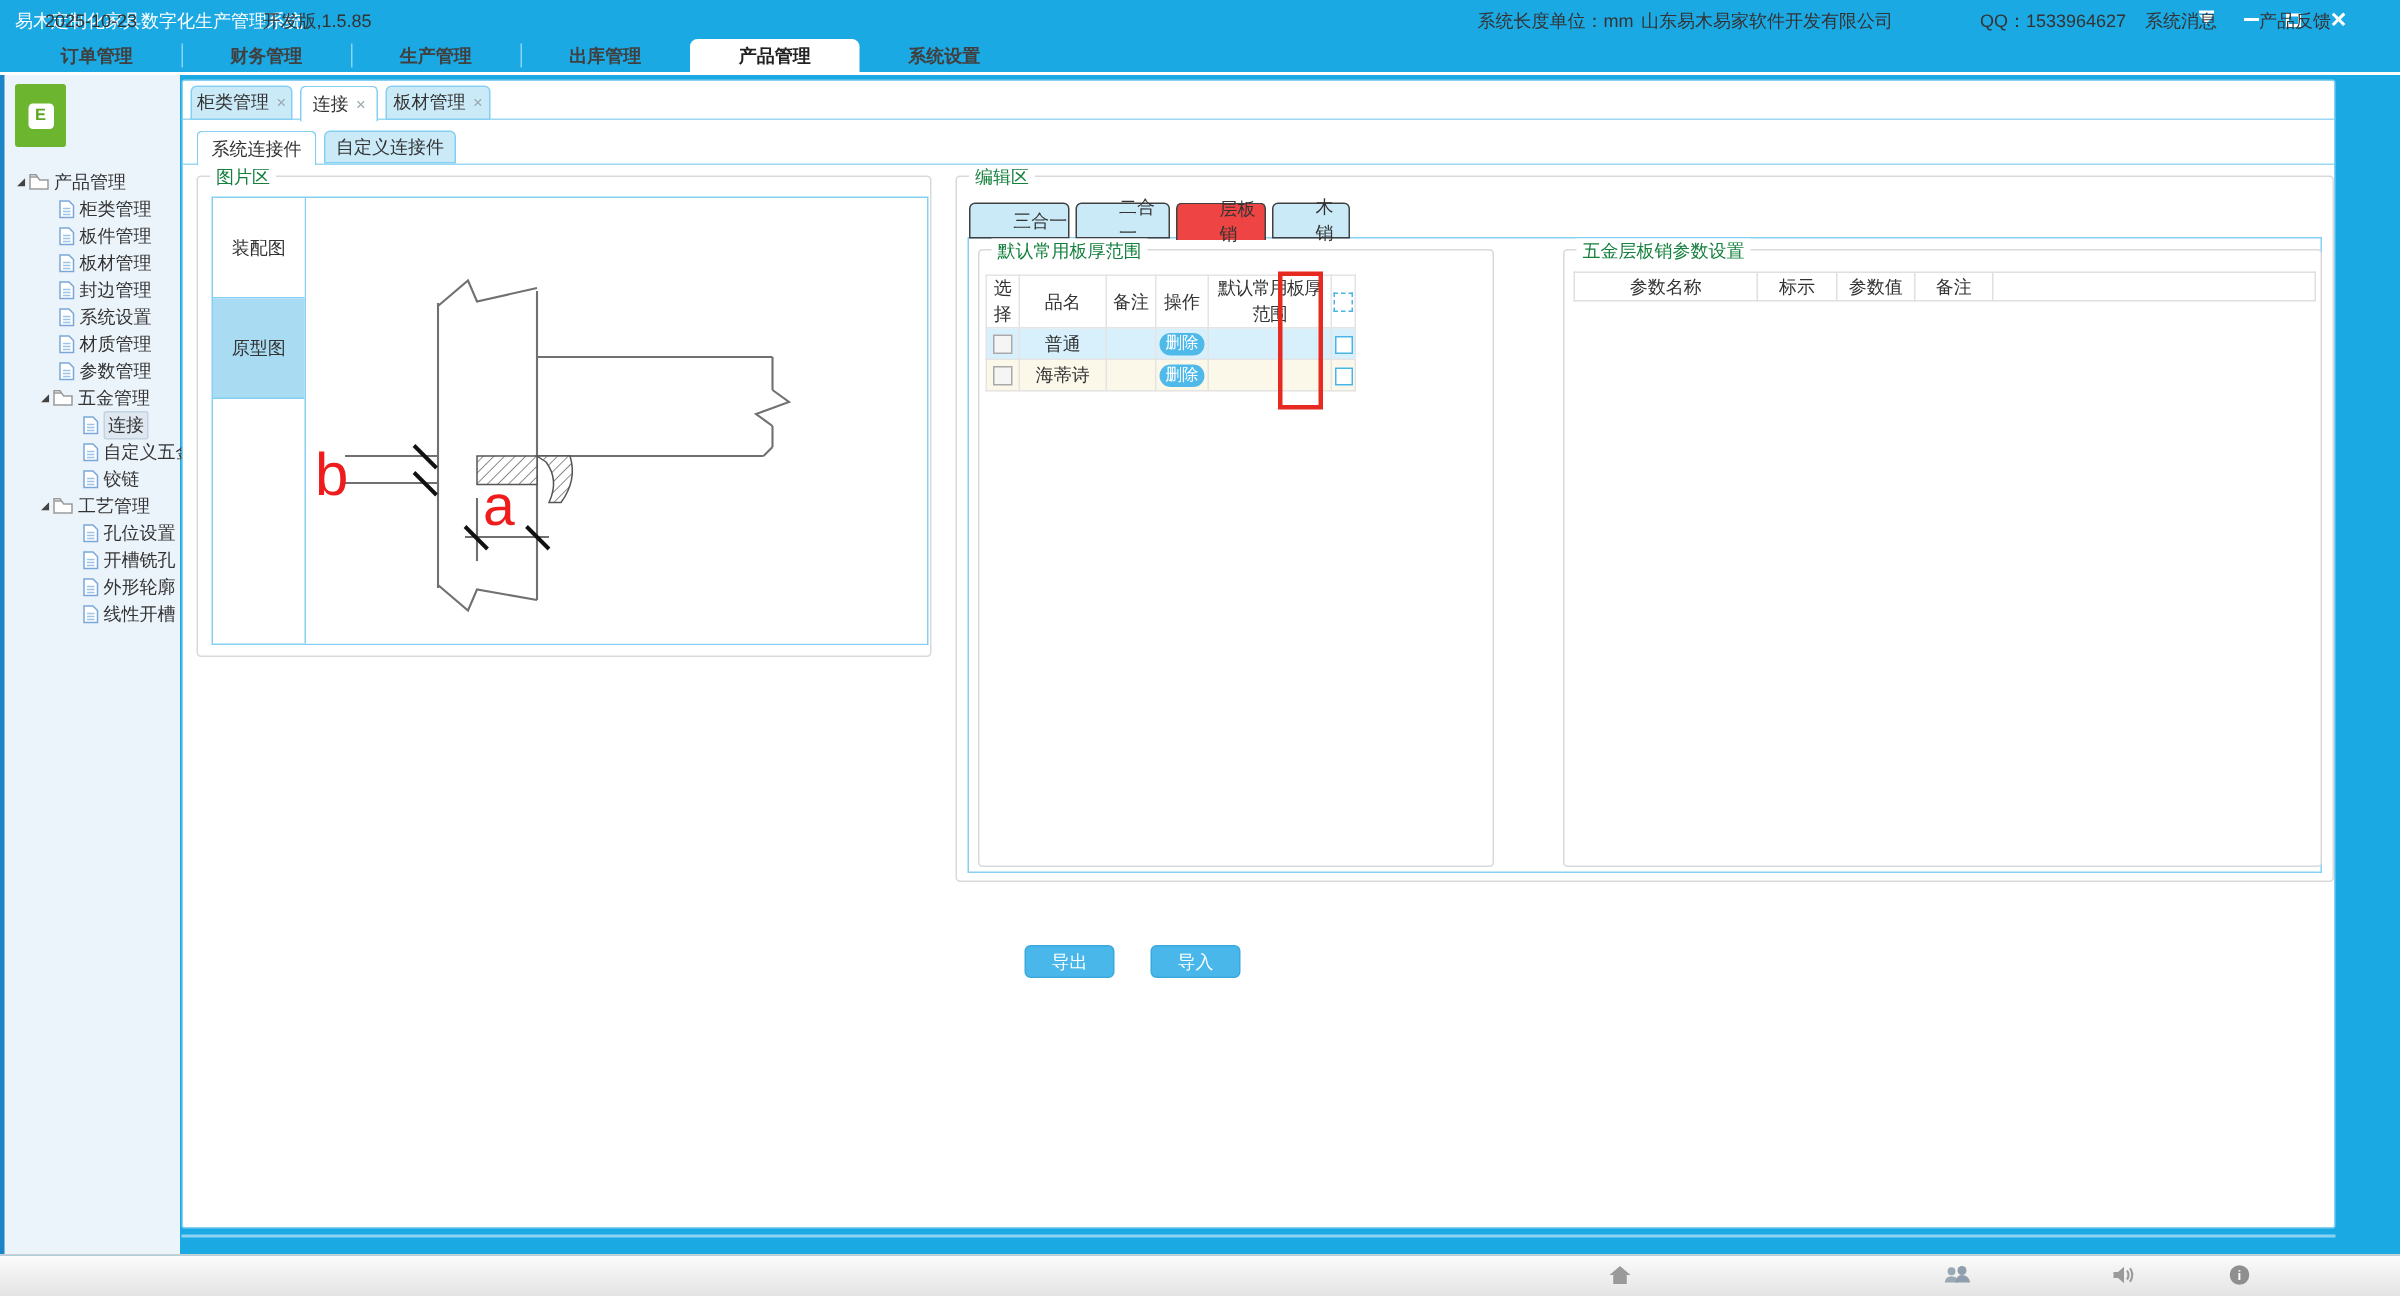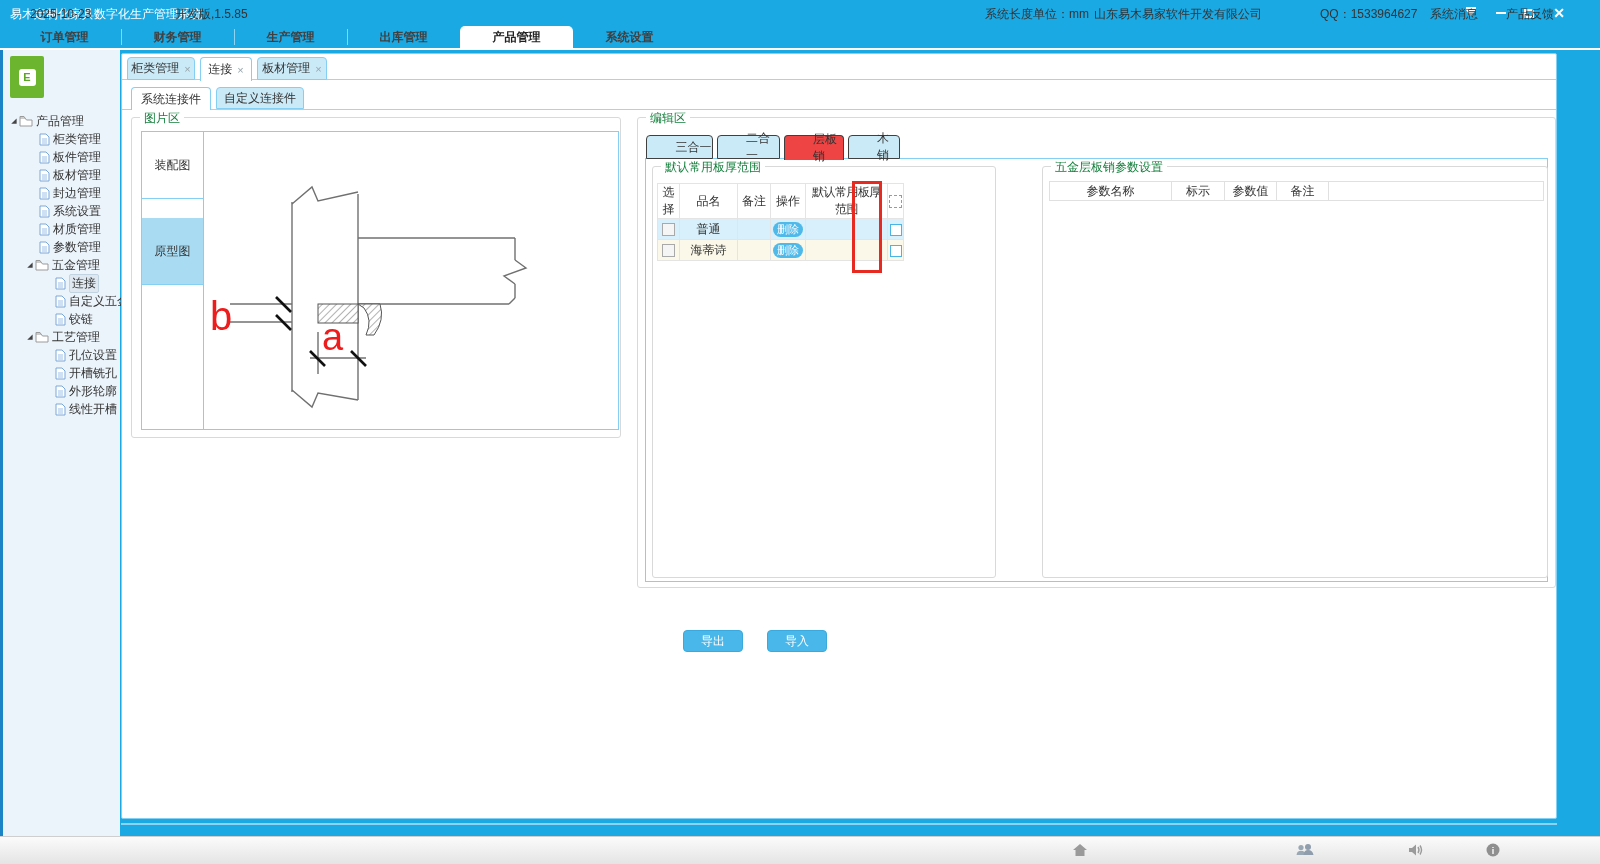--- a/index.html
+++ b/index.html
@@ -52,21 +52,21 @@
   .subtab.active { background:#fff; height:23px; border-bottom:none; z-index:4; }
 
   
   .fset { border:1px solid #d9d9d9; border-radius:3px; background:#fff; }
   .fleg { position:absolute; top:-8px; left:8px; background:#fff; padding:0 4px; color:#15803d; }
 
   .pic-fset { left:131px; top:117px; width:490px; height:321px; }
   .pic-inner { position:absolute; left:9px; top:13px; width:478px; height:299px; border:1px solid #85CFF2; display:flex; }
   .viewcol { width:62px; border-right:1px solid #85CFF2; display:flex; flex-direction:column; }
   .viewbtn { height:67px; border-bottom:1px solid #85CFF2; display:flex; align-items:center; justify-content:center; cursor:pointer; background:#fff; }
-  .viewbtn.active { background:#A9DCF3;margin-top:19px; }
+  .viewbtn.active { background:#A9DCF3; }
   .canvas { flex:1; background:#fff; }
 
   .edit-fset { left:637px; top:117px; width:919px; height:471px; }
   .edit-content { left:645px; top:158px; width:903px; height:424px; border:1px solid #85CFF2; background:#fff; z-index:1; }
   .etab { top:135px; height:24px; background:#CBEAF8; border:1px solid #404040; border-radius:4px 4px 0 0; display:flex; align-items:center; justify-content:center; cursor:pointer; z-index:2;padding-left:28px; }
   .etab.active { background:#ef4444; height:25px; border-bottom:none; z-index:4; }
 
   .brand-fset { left:652px; top:166px; width:344px; height:412px; z-index:3; }
   .param-fset { left:1042px; top:166px; width:506px; height:412px; z-index:3; }
 

